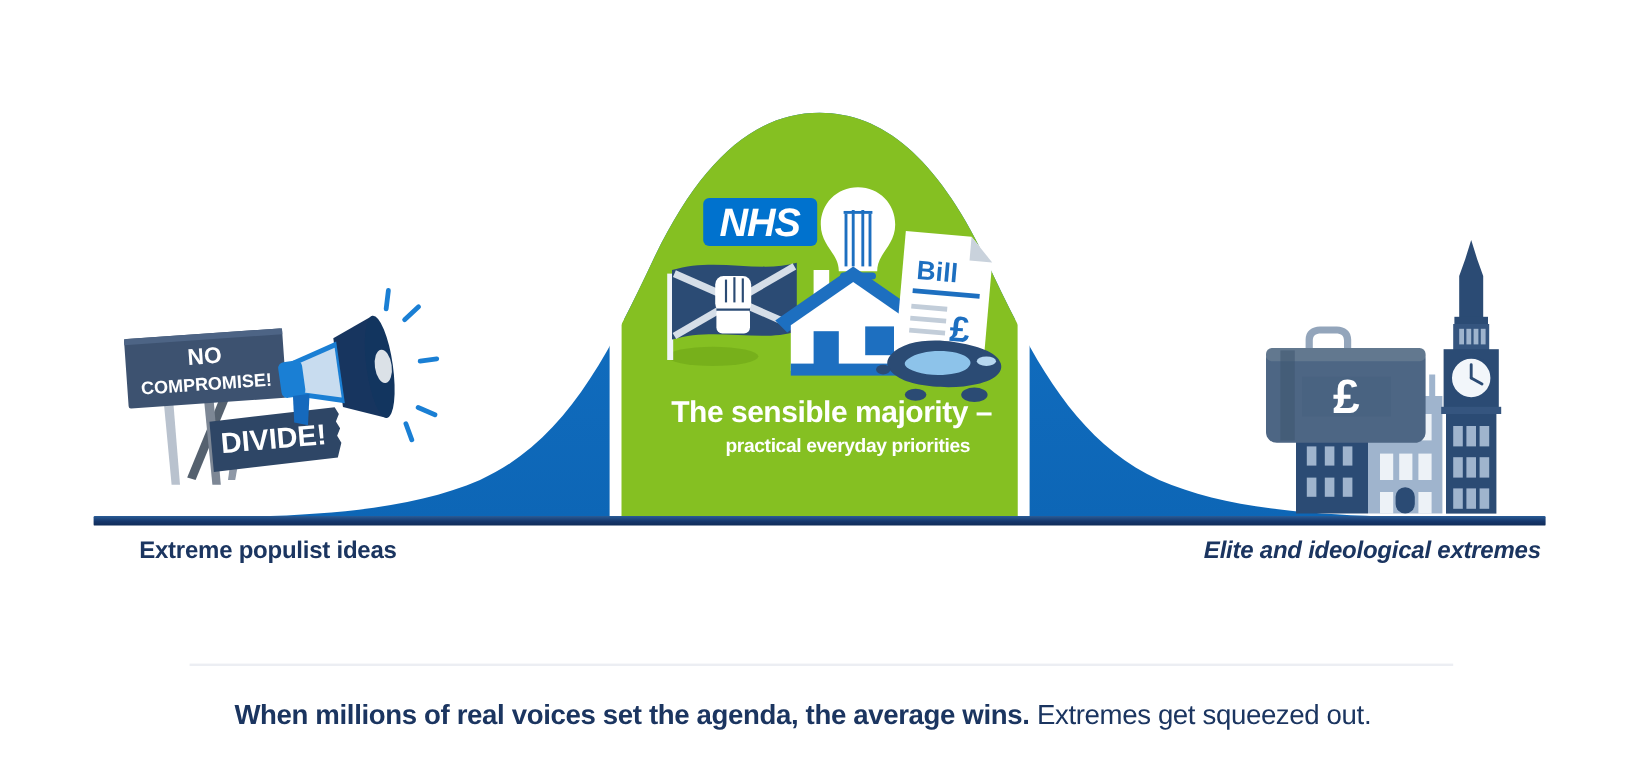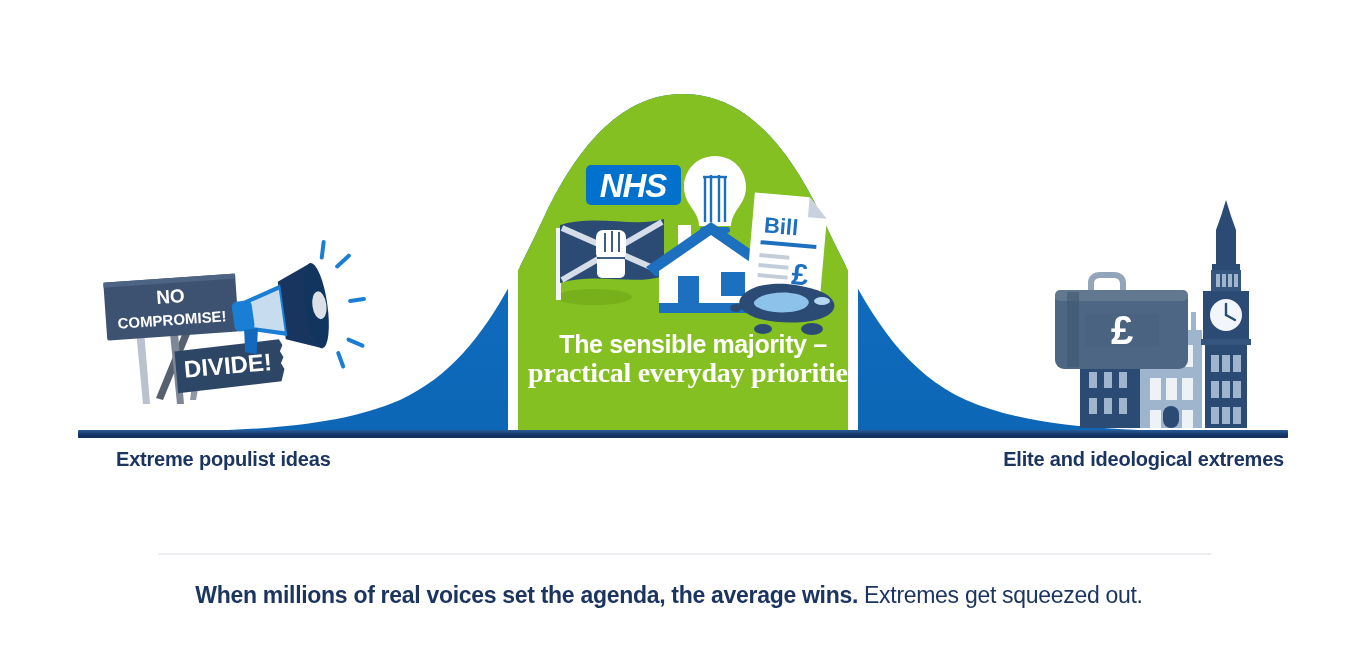--- a/index.html
+++ b/index.html
@@ -42,21 +42,21 @@
     position: absolute;
     top: 448px;
     font-family: "Liberation Sans", sans-serif;
     font-weight: bold;
     font-size: 20px;
     letter-spacing: -0.2px;
     color: #1b3560;
     white-space: nowrap;
   }
   .axis-label.left  { left: 116px; }
-  .axis-label.right { right: 82px;  text-align: right; }
+  .axis-label.right { right: 82px;  text-align: right; font-style: italic; }
 
   
   .band-text {
     position: absolute;
     left: 518px;
     width: 330px;
     top: 330px;
     text-align: center;
     color: #ffffff;
     pointer-events: none;
@@ -64,27 +64,28 @@
   }
   .band-title {
     font-family: "Liberation Sans", sans-serif;
     font-weight: bold;
     font-size: 25px;
     line-height: 28px;
     letter-spacing: -0.4px;
     white-space: nowrap;
   }
   .band-sub {
-    font-family: Liberation Serif, serif;
+    font-family: Liberation Sans, sans-serif;
     font-weight: bold;
-    font-size: 28px;
+    font-size: 16px;
     line-height: 26px;
     letter-spacing: -0.3px;
     margin-top: 2px;
     white-space: nowrap;
+    margin-left: 27px;
   }
 
   
   .divider {
     position: absolute;
     left: 158px;
     top: 553px;
     width: 1053px;
     height: 2px;
     background: #eceef3;

